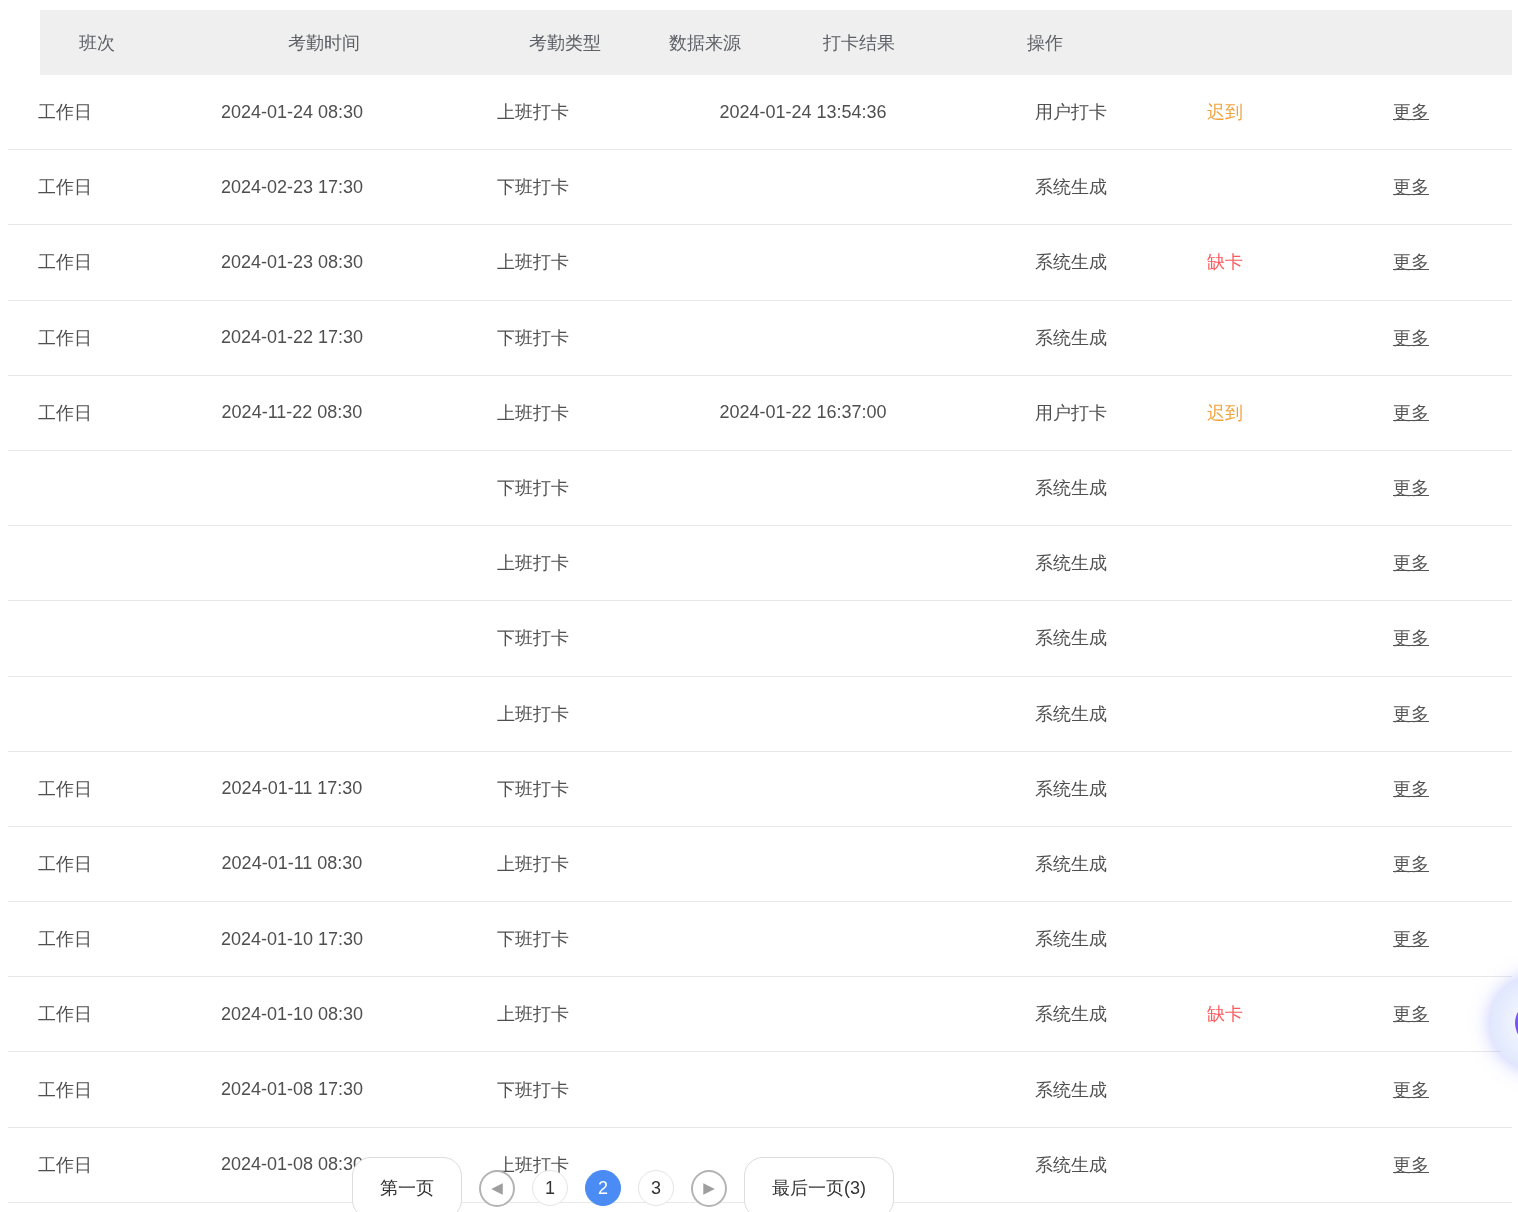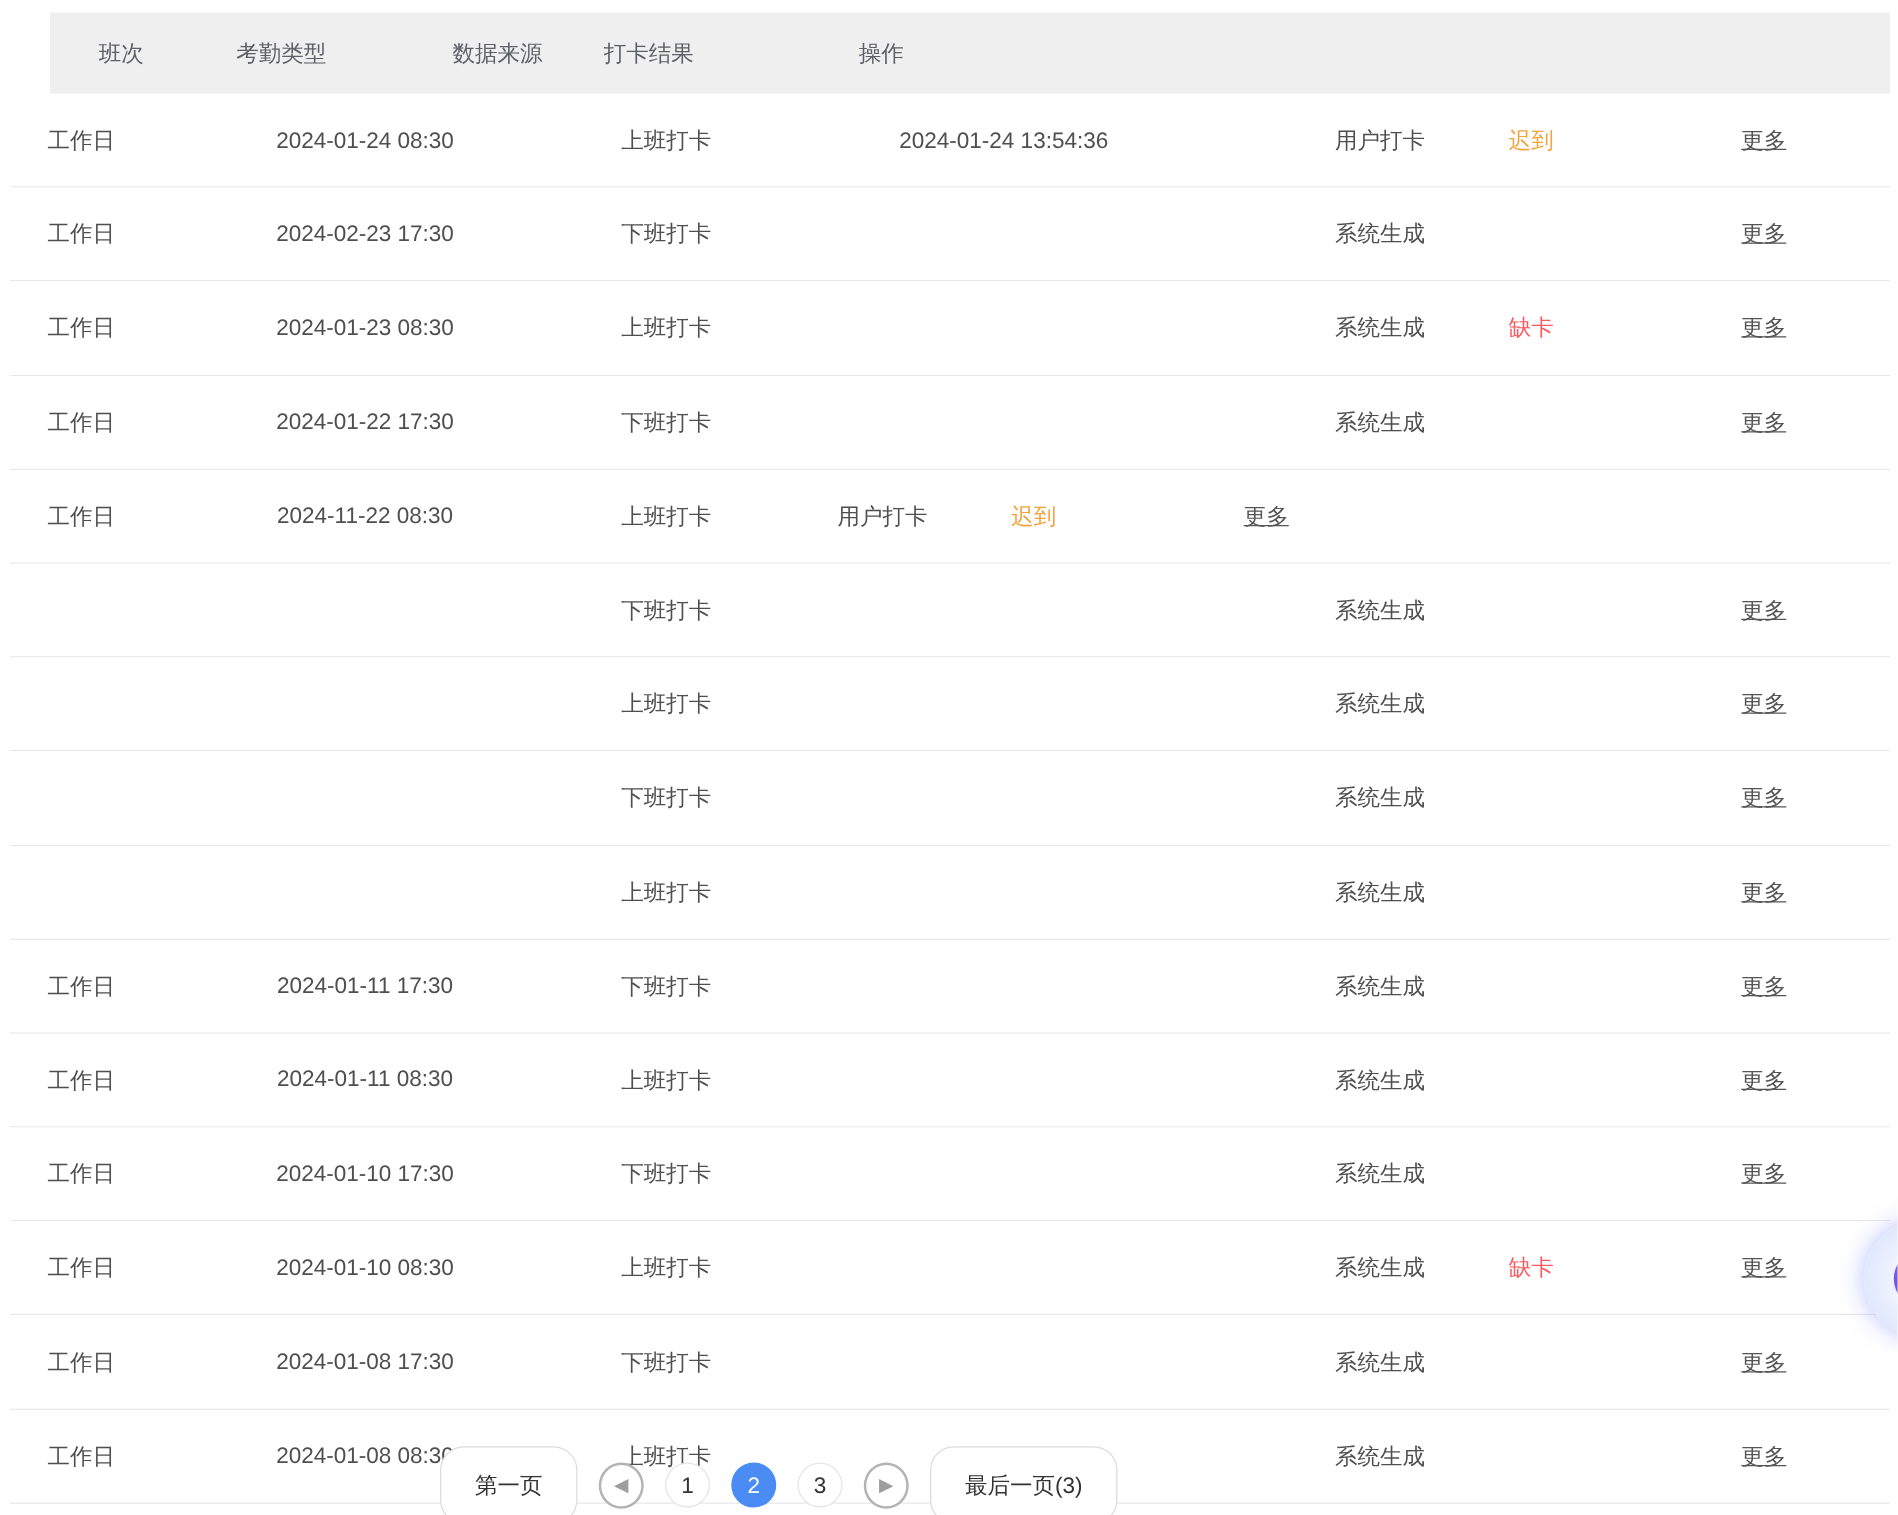--- a/index.html
+++ b/index.html
@@ -14,21 +14,21 @@
     background:var(--header-bg,#efefef);
     color:#5d6066;font-size:18px;margin-left:32px;
   }
   .row{
     display:flex;align-items:center;height:74.2px;
     border-bottom:1px solid #e8e8e8;
     color:#4f4f4f;font-size:18px;background:#fff;
   }
   .cell{flex:none;text-align:center;white-space:nowrap;overflow:hidden;}
   .c1{width:114px;} .c2{width:340px;} .c3{width:142px;text-align:center;} .c4{width:398px;}
-  .c5{width:138px;text-align:right;} .c6{width:170px;} .c7{width:202px;}
+  .c5{width:138px;} .c6{width:170px;} .c7{width:202px;}
   .late{color:var(--late,#f2a33c);}
   .missing{color:var(--missing,#fa5a5f);}
   .more-link{color:#555;text-decoration:underline;cursor:pointer;}
 
   
   .pagination{
     position:absolute;left:352px;top:1169px;height:38px;
     display:flex;align-items:center;gap:17px;z-index:2;
   }
   .pg-pill{
@@ -63,20 +63,21 @@
     position:absolute;left:24px;top:24px;width:46px;height:46px;border-radius:50%;
     background:linear-gradient(160deg,#8a62f2,#5b3fe0);
   }
 </style>
 </head>
 <body style="--late: #f2a33c; --missing: #fa5a5f; --active-pg: #4a8bf4; --header-bg: #efefef;">
 
 <div class="table-wrap">
   <div class="header-row">
     <div class="cell c1">班次</div>
+    <div class="cell c2">考勤时间</div>
     <div class="cell c3">考勤类型</div>
     <div class="cell c5">数据来源</div>
     <div class="cell c6">打卡结果</div>
     <div class="cell c7">操作</div>
   </div>
   <div id="table-body">
       <div class="row">
     <div class="cell c1">工作日</div>
     <div class="cell c2">2024-01-24 08:30</div>
     <div class="cell c3">上班打卡</div>
@@ -117,20 +118,21 @@
     <div class="cell c5">系统生成</div>
     <div class="cell c6"></div>
     <div class="cell c7">
       <span class="more-link">更多</span>
     </div>
   </div>
       <div class="row">
     <div class="cell c1">工作日</div>
     <div class="cell c2">2024-11-22 08:30</div>
     <div class="cell c3">上班打卡</div>
+    <div class="cell c4">2024-01-22 16:37:00</div>
     <div class="cell c5">用户打卡</div>
     <div class="cell c6 late">迟到</div>
     <div class="cell c7">
       <span class="more-link">更多</span>
     </div>
   </div>
       <div class="row">
     <div class="cell c1"></div>
     <div class="cell c2"></div>
     <div class="cell c3">下班打卡</div>

